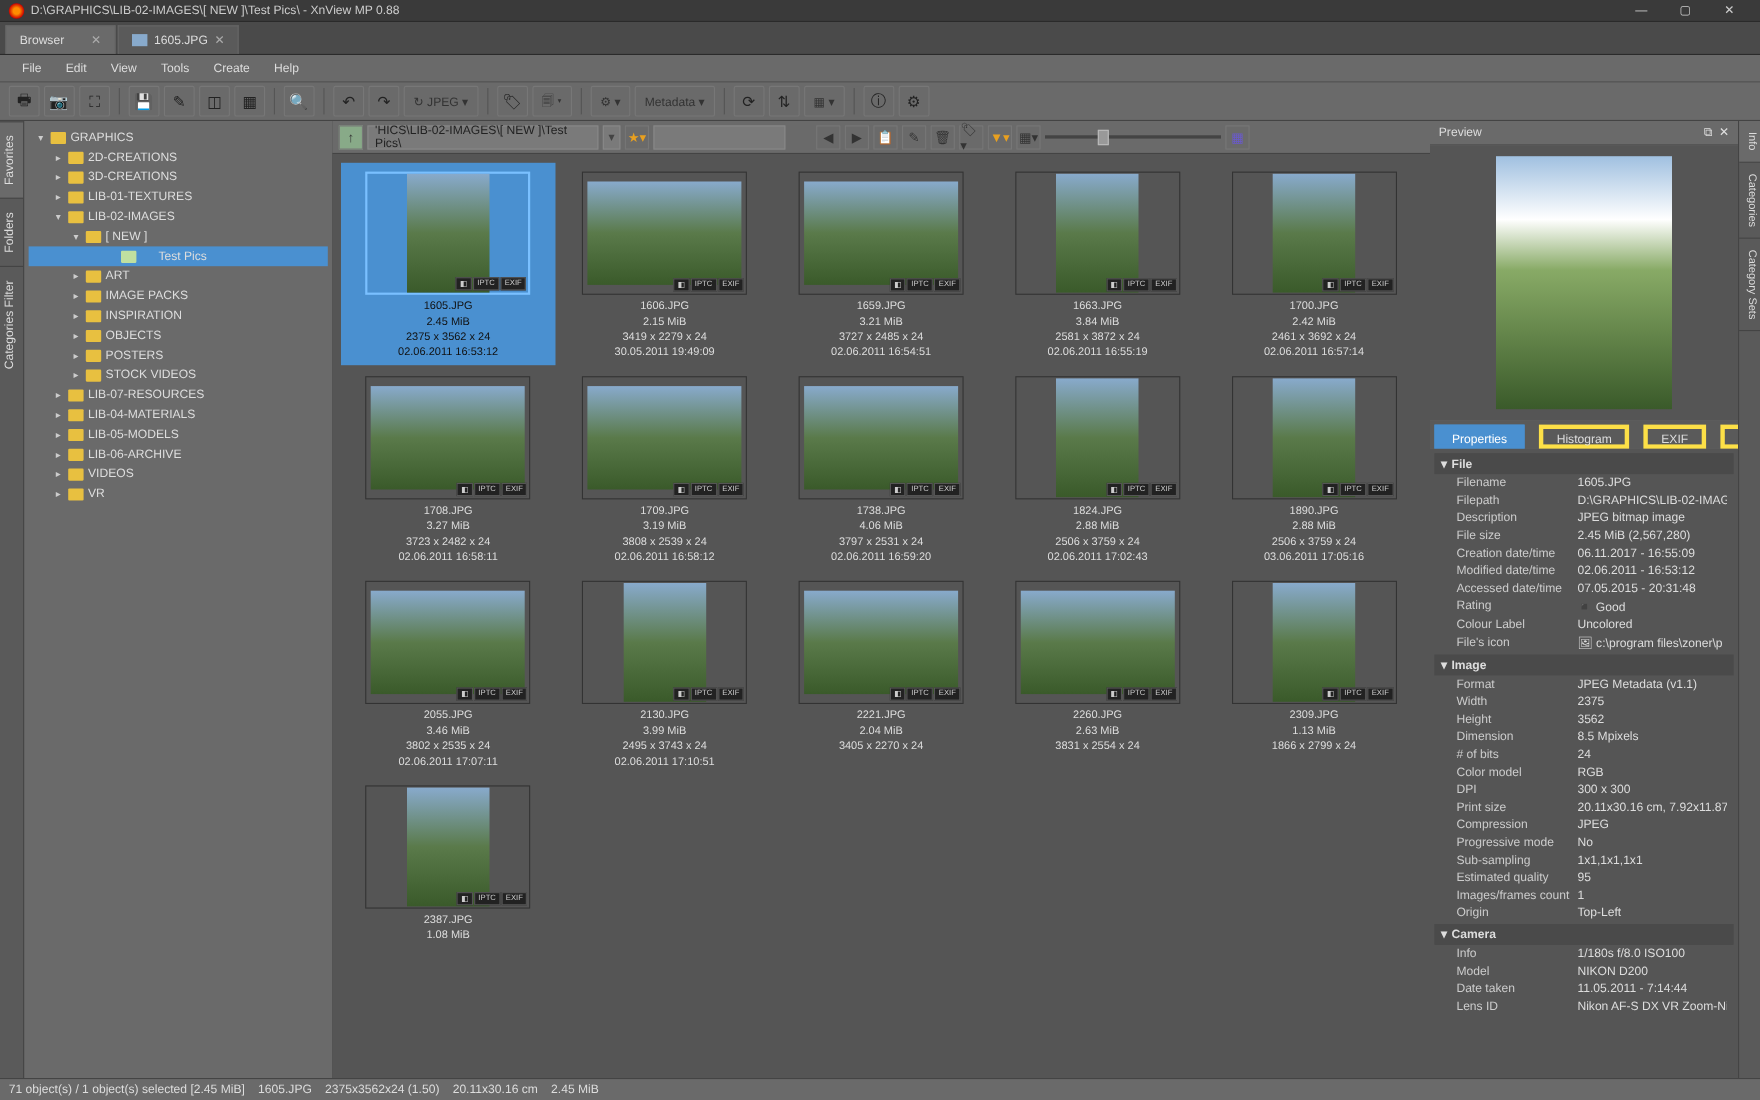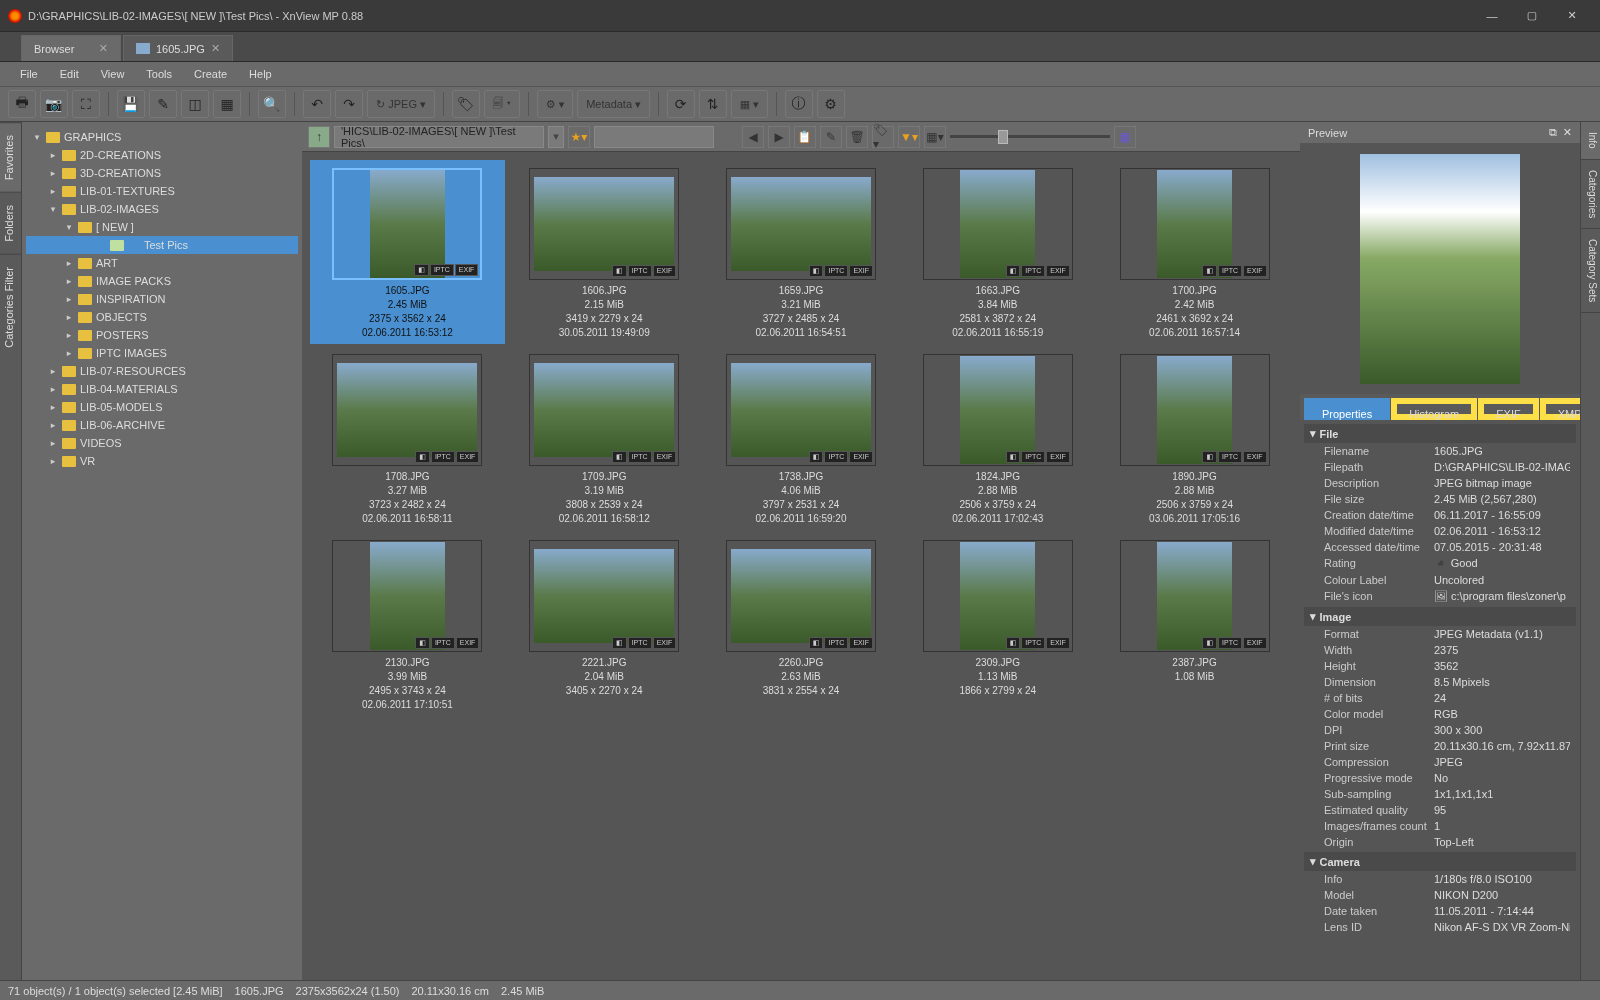--- a/index.html
+++ b/index.html
@@ -1,21 +1,21 @@
 <!DOCTYPE html>
 <html><head>
 <meta charset="utf-8">
 <style>
 *{margin:0;padding:0;box-sizing:border-box;font-family:"Segoe UI",Tahoma,sans-serif;font-size:11px;color:#ddd;user-select:none}
 body{background:#3a3a3a;width:1600px;height:1000px;overflow:hidden;display:flex;flex-direction:column}
-.titlebar{height:32px;background:#3a3a3a;display:flex;align-items:center;padding:0 8px;border-bottom:1px solid #2a2a2a}
+.titlebar{height:20px;background:#3a3a3a;display:flex;align-items:center;padding:0 8px;border-bottom:1px solid #2a2a2a}
 .titlebar .logo{width:14px;height:14px;background:radial-gradient(circle,#ff8c00 30%,#c00 70%);border-radius:50%;margin-right:6px}
 .titlebar .title{flex:1;color:#ccc}
 .winbtn{width:40px;height:28px;display:flex;align-items:center;justify-content:center;color:#ccc;cursor:pointer}
-.tabbar{height:30px;background:#4a4a4a;display:flex;align-items:flex-end;padding-left:21px;border-bottom:1px solid #2a2a2a}
+.tabbar{height:30px;background:#4a4a4a;display:flex;align-items:flex-end;padding-left:5px;border-bottom:1px solid #2a2a2a}
 .tab{height:26px;padding:0 12px;display:flex;align-items:center;gap:6px;background:#5a5a5a;border:1px solid #666;border-bottom:none;margin-right:2px;min-width:100px}
 .tab.active{background:#6a6a6a}
 .tab .x{margin-left:auto;color:#aaa}
 .menubar{height:24px;background:#6a6a6a;display:flex;align-items:center;padding:0 10px;gap:2px}
 .menubar span{padding:3px 10px;cursor:pointer}
 .toolbar{height:36px;background:#6a6a6a;display:flex;align-items:center;padding:0 8px;gap:4px;border-top:1px solid #555;border-bottom:1px solid #444}
 .tbtn{width:28px;height:28px;background:#6a6a6a;border:1px solid #777;border-radius:2px;display:flex;align-items:center;justify-content:center;cursor:pointer;font-size:14px;color:#222}
 .tbtn.wide{width:auto;padding:0 8px;gap:3px;font-size:11px;color:#333}
 .tsep{width:1px;height:24px;background:#555;margin:0 4px}
 .main{flex:1;display:flex;overflow:hidden}
@@ -50,21 +50,21 @@
 .thumb .badges{position:absolute;bottom:2px;right:2px;display:flex;gap:1px}
 .thumb .badge{font-size:7px;background:#222;color:#ccc;padding:1px 3px;border:1px solid #555}
 .thumb .cap{text-align:center;margin-top:4px;line-height:14px;font-size:10px}
 .thumb.sel .cap{color:#111}
 .right{width:300px;background:#6a6a6a;display:flex;overflow:hidden}
 .rmain{flex:1;display:flex;flex-direction:column;overflow:hidden}
 .preview-hdr{height:22px;display:flex;align-items:center;padding:0 8px;background:#6a6a6a;border-bottom:1px solid #555}
 .preview{height:250px;background:#555;display:flex;align-items:center;justify-content:center;padding:6px}
 .preview .pimg{width:160px;height:230px;background:linear-gradient(180deg,#a0c0e0 0%,#fff 25%,#88aa66 45%,#3a5a2a 100%)}
 .proptabs{height:26px;display:flex;background:#5a5a5a;padding:4px 4px 0}
-.proptab{padding:4px 12px;background:#5a5a5a;border:6px solid #fde047;cursor:pointer;margin-right:1px}
+.proptab{padding:4px 12px;background:#5a5a5a;border:4px solid #fde047;cursor:pointer;margin-right:13px}
 .proptab.active{background:#4a90d0;color:#fff;border-color:#4a90d0}
 .props{flex:1;overflow:auto;background:#555;padding:4px}
 .props::-webkit-scrollbar{width:12px}
 .props::-webkit-scrollbar-track{background:#444}
 .props::-webkit-scrollbar-thumb{background:#777}
 .pgroup{margin-bottom:2px}
 .pgroup .ghdr{background:#4a4a4a;padding:3px 6px;font-weight:bold;display:flex;align-items:center;gap:4px}
 .prow{display:flex;padding:2px 6px 2px 20px}
 .prow .k{flex:0 0 110px;color:#ccc}
 .prow .v{flex:1;color:#ddd;white-space:nowrap;overflow:hidden}
@@ -198,21 +198,21 @@
         <span>OBJECTS</span>
       </div>
       <div class="tnode" style="padding-left: 38px;">
         <span class="arr">▸</span>
         <span class="fld"></span>
         <span>POSTERS</span>
       </div>
       <div class="tnode" style="padding-left: 38px;">
         <span class="arr">▸</span>
         <span class="fld"></span>
-        <span>IPTC IMAGES</span>
+        <span>STOCK VIDEOS</span>
       </div>
       <div class="tnode" style="padding-left: 22px;">
         <span class="arr">▸</span>
         <span class="fld"></span>
         <span>LIB-07-RESOURCES</span>
       </div>
       <div class="tnode" style="padding-left: 22px;">
         <span class="arr">▸</span>
         <span class="fld"></span>
         <span>LIB-04-MATERIALS</span>
@@ -369,20 +369,31 @@
               <div class="badges">
                 <span class="badge">◧</span>
                 <span class="badge">IPTC</span>
                 <span class="badge">EXIF</span>
               </div>
             </div>
             <div class="cap">1890.JPG<br>2.88 MiB<br>2506 x 3759 x 24<br>03.06.2011 17:05:16</div>
           </div>
           <div class="thumb">
             <div class="imgbox" style="width:150px;height:112px">
+              <div class="img" style="width:140px;height:94px"></div>
+              <div class="badges">
+                <span class="badge">◧</span>
+                <span class="badge">IPTC</span>
+                <span class="badge">EXIF</span>
+              </div>
+            </div>
+            <div class="cap">2055.JPG<br>3.46 MiB<br>3802 x 2535 x 24<br>02.06.2011 17:07:11</div>
+          </div>
+          <div class="thumb">
+            <div class="imgbox" style="width:150px;height:112px">
               <div class="img" style="width:75px;height:108px"></div>
               <div class="badges">
                 <span class="badge">◧</span>
                 <span class="badge">IPTC</span>
                 <span class="badge">EXIF</span>
               </div>
             </div>
             <div class="cap">2130.JPG<br>3.99 MiB<br>2495 x 3743 x 24<br>02.06.2011 17:10:51</div>
           </div>
           <div class="thumb">

